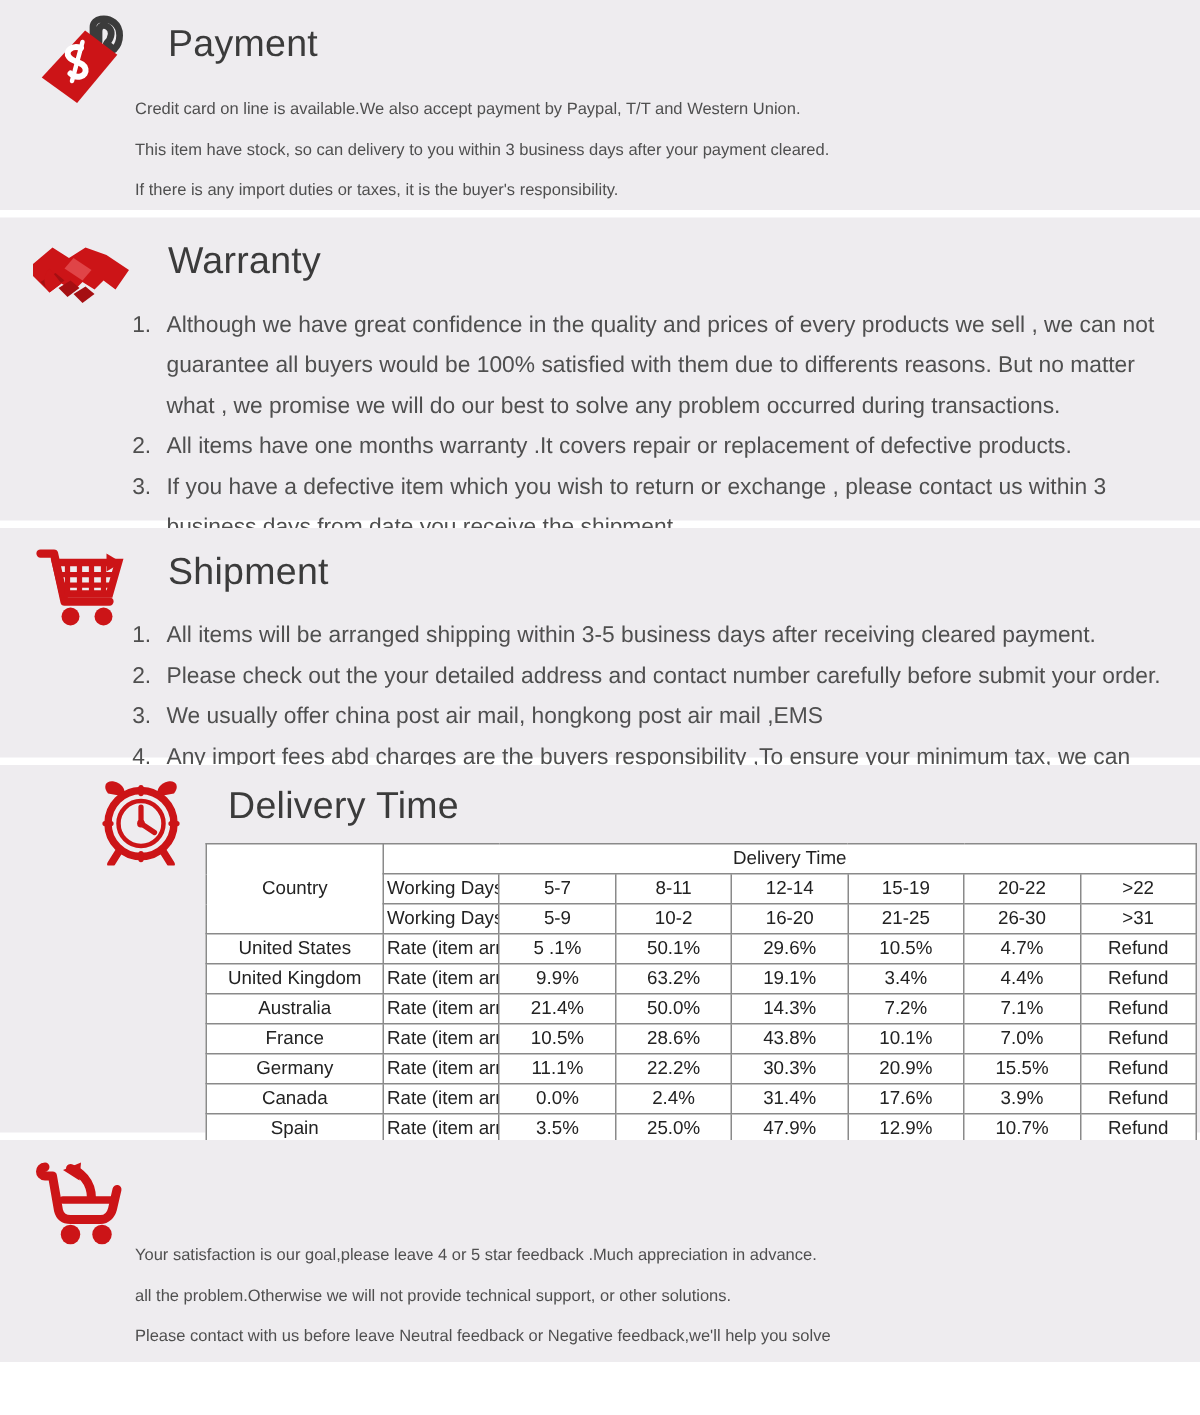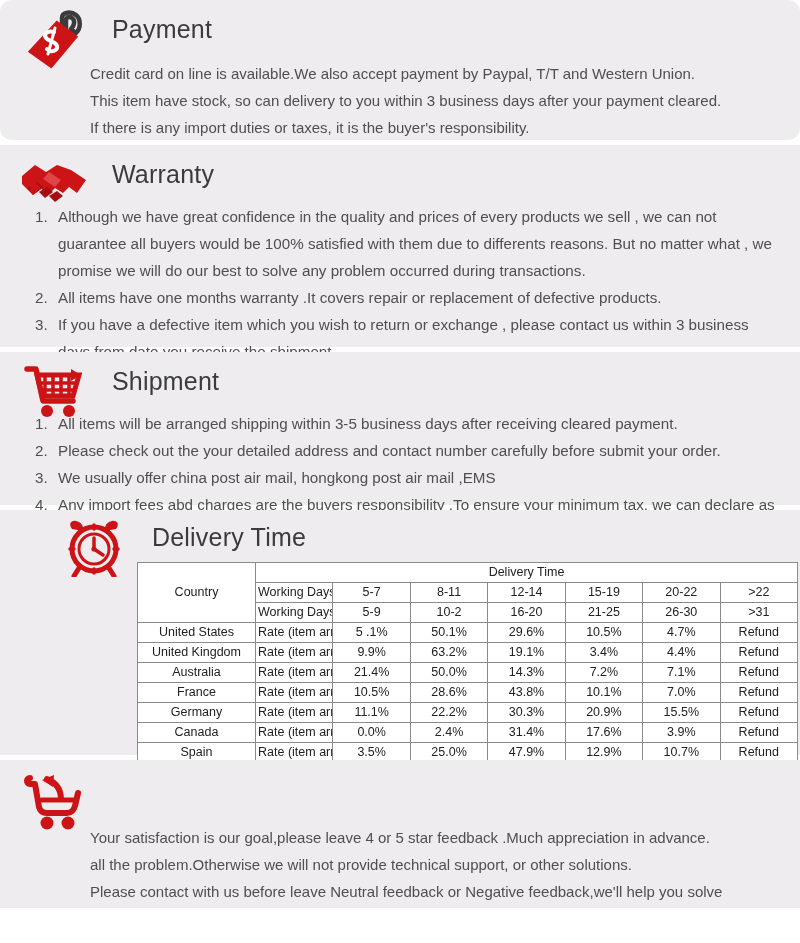--- a/index.html
+++ b/index.html
@@ -49,41 +49,41 @@
     left: 112px;
     top: 8px;
     font-size: 25px;
     line-height: 30px;
     color: #3b3b3b;
     font-weight: 400;
     letter-spacing: 0.2px;
   }
   .body-text {
     padding: 0 30px 0 88px;
-    font-size: 15px;
+    font-size: 11px;
     line-height: 27px;
     color: #4f4f4f;
   }
   .body-text p { margin: 0; }
   ol.num-list {
     margin: 0;
-    padding: 0 24px 0 52px;
+    padding: 0 24px 0 105px;
     font-size: 15.2px;
     line-height: 27px;
     color: #4f4f4f;
     list-style-position: outside;
     list-style-type: decimal;
   }
   ol.num-list li {
     padding-left: 6px;
     margin: 0;
   }
 
   
-  #sec-payment { height: 140px; padding-top: 6px; border-radius: 12px; }
+  #sec-payment { height: 140px; padding-top: 6px; }
   #sec-payment .body-text { padding-left: 90px; padding-top: 2px; }
   #sec-warranty { height: 202px; padding-top: 6px; }
   #sec-shipment { height: 153px; padding-top: 6px; }
   #sec-delivery { height: 245px; padding-top: 4px; padding-left: 40px; }
   #sec-feedback { height: 148px; padding-top: 8px; }
   #sec-feedback .body-text { padding-left: 90px; padding-top: 4px; }
 
   
   .table-wrap {
     padding-left: 97px;

